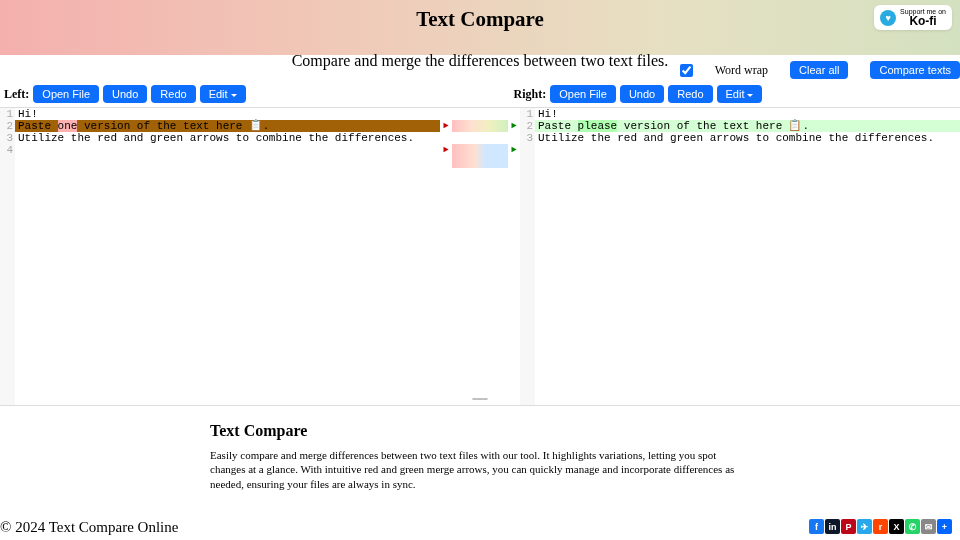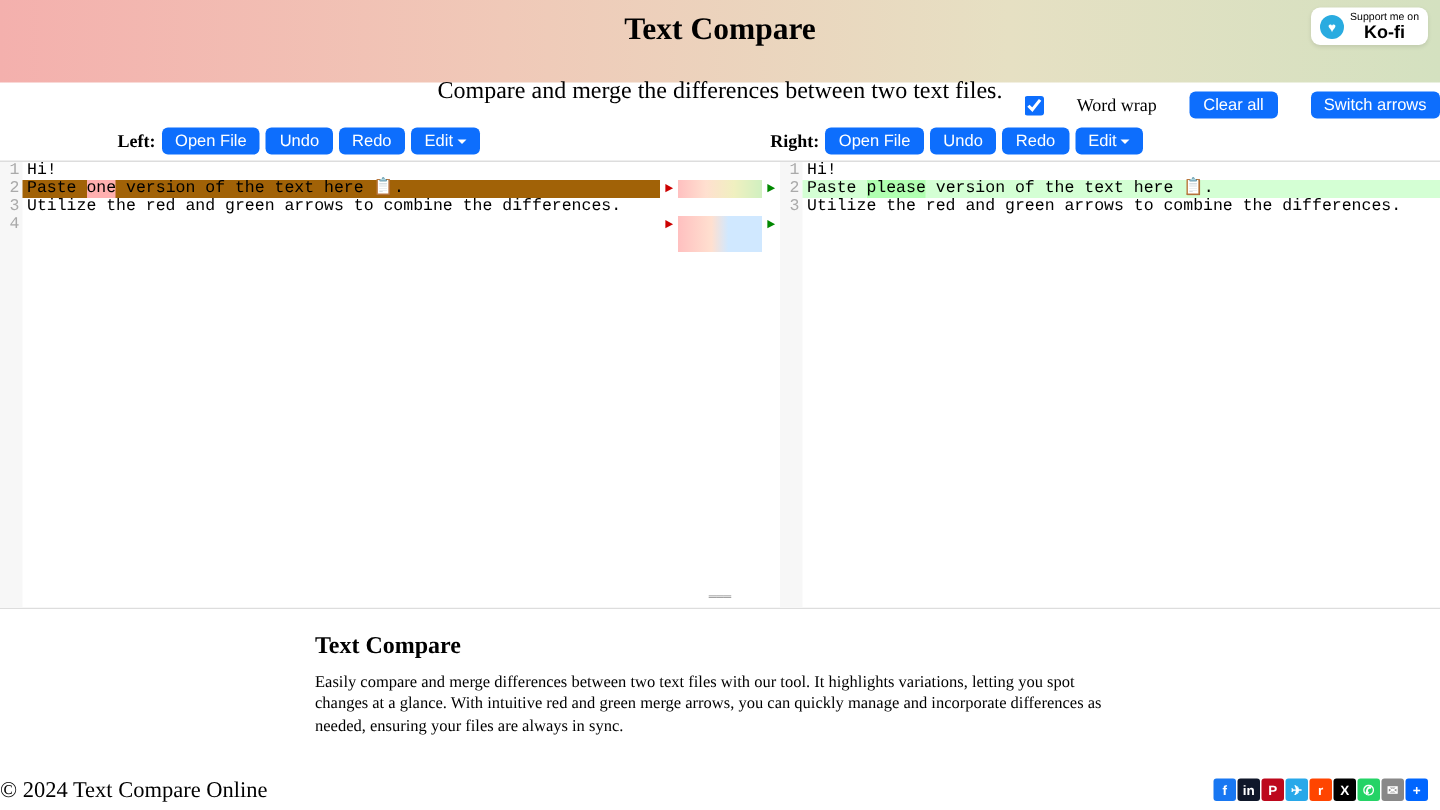--- a/index.html
+++ b/index.html
@@ -9,21 +9,21 @@
 .header .sub{font-family:Liberation Serif, serif;font-size:16px;margin-top:20px}
 .kofi{position:absolute;top:5px;right:8px;background:#fff;border-radius:6px;padding:3px 6px;display:flex;align-items:center;gap:4px;box-shadow:0 1px 3px rgba(0,0,0,.1)}
 .kofi-cup{width:16px;height:16px;border-radius:50%;background:#29abe0;display:flex;align-items:center;justify-content:center;color:#fff;font-size:9px}
 .kofi-txt{font-size:7px;line-height:1}
 .kofi-txt .big{font-size:12px;font-weight:bold}
 .controls{text-align:center;padding:6px 0;display:flex;justify-content:flex-end;align-items:center;gap:22px}
 .controls label{font-family:"Times New Roman",serif;font-size:12px}
 .btn{background:#0d6efd;color:#fff;border:none;border-radius:4px;padding:3px 9px;font-size:11px;cursor:pointer}
 .panes-header{display:flex;padding:0 4px 4px;align-items:center}
 .pane-hdr{flex:1;display:flex;align-items:center;gap:4px}
-.pane-hdr.left{justify-content:flex-end;padding-right:160px}
+.pane-hdr.left{justify-content:flex-start;padding-right:160px}
 .pane-hdr.right{justify-content:center;padding-right:160px}
 .pane-hdr .lbl{font-family:"Times New Roman",serif;font-weight:bold;font-size:12px}
 .caret::after{content:"";display:inline-block;margin-left:3px;border-top:3px solid #fff;border-left:3px solid transparent;border-right:3px solid transparent;vertical-align:middle}
 .diff-area{display:flex;height:299px;border-top:1px solid #ddd;border-bottom:1px solid #ddd;position:relative}
 .pane{flex:1;position:relative;display:flex;font-family:"Courier New",monospace;font-size:11px;line-height:12px;background:#fff;overflow:hidden}
 .gutter{width:15px;background:#f7f7f7;color:#aaa;text-align:right;padding-right:2px;flex-shrink:0}
 .gutter div{height:12px}
 .code{flex:1;position:relative}
 .ln{height:12px;padding-left:3px;white-space:pre;position:relative}
 .ln.red{background:#a16207}
@@ -58,21 +58,21 @@
       <div>Support me on</div>
       <div class="big">Ko-fi</div>
     </div>
   </div>
 </div>
 
 <div class="controls">
   <input type="checkbox" checked="" style="">
   <label>Word wrap</label>
   <button class="btn">Clear all</button>
-  <button class="btn">Switch arrows</button>
+  <button class="btn">Compare texts</button>
 </div>
 
 <div class="panes-header">
   <div class="pane-hdr left">
     <span class="lbl">Left:</span>
     <button class="btn">Open File</button>
     <button class="btn">Undo</button>
     <button class="btn">Redo</button>
     <button class="btn caret">Edit</button>
   </div>

